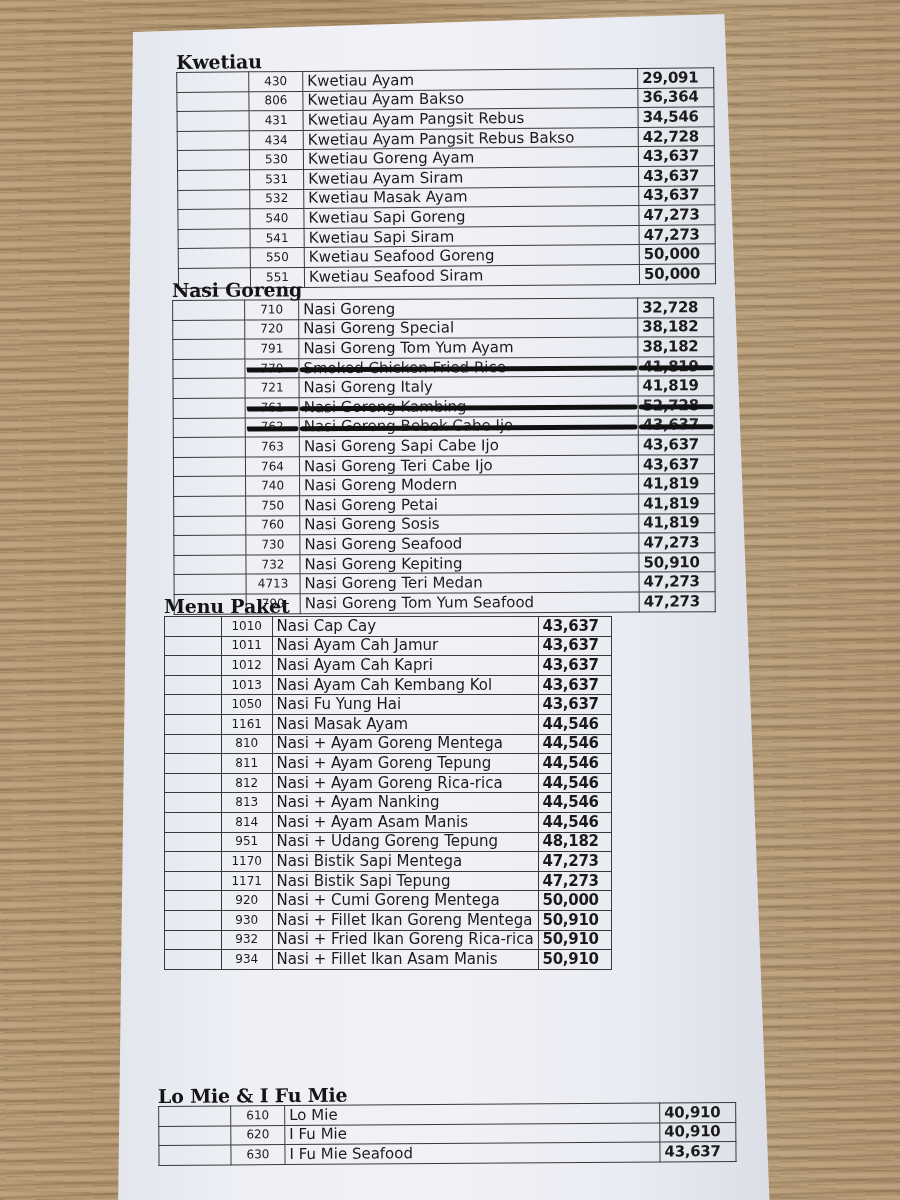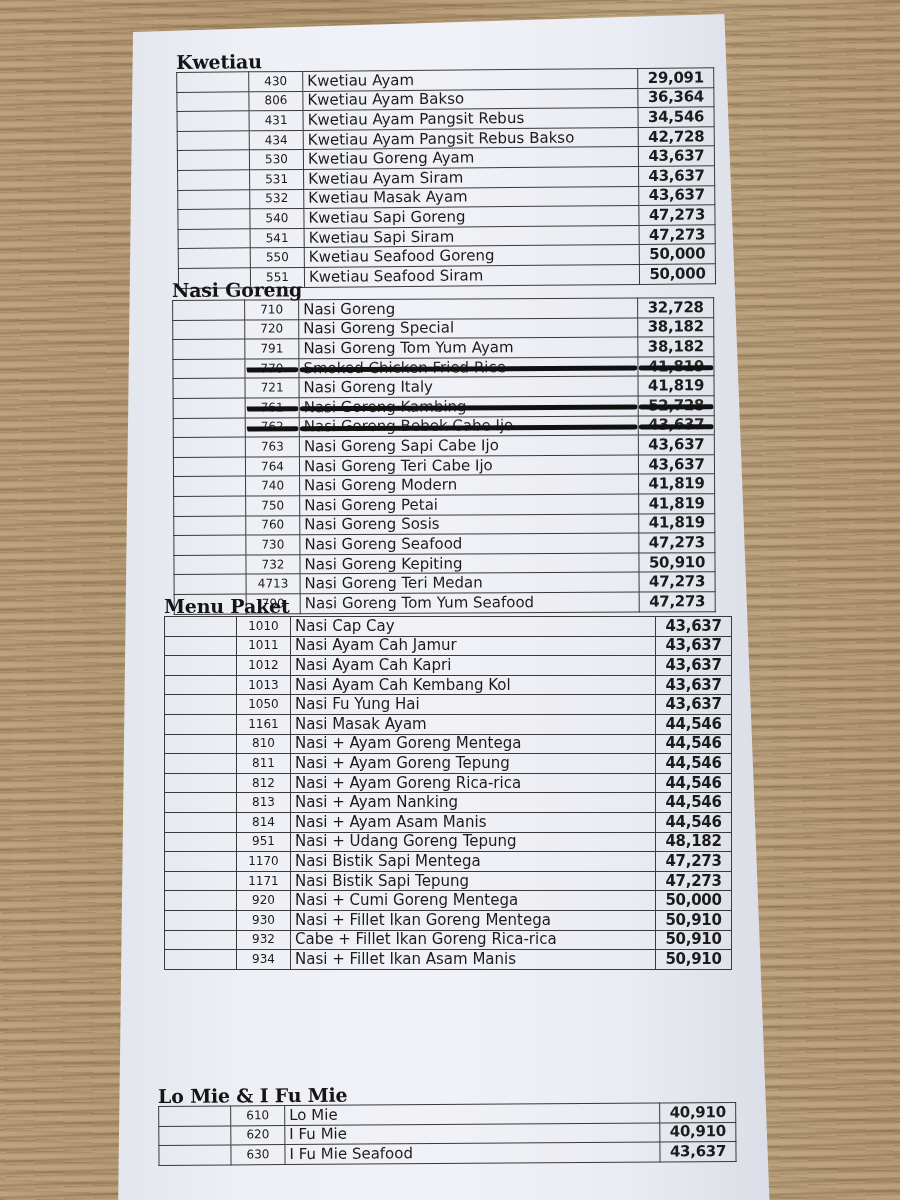--- a/index.html
+++ b/index.html
@@ -46,38 +46,38 @@
       border: 1px solid #3a3a3a;
       height: 19.6px;
       line-height: 17px;
       padding: 0 4px;
       white-space: nowrap;
       overflow: hidden;
     }
     td.blank { width: 72px; }
     td.code { width: 54px; text-align: center; font-size: 12px; border-radius: 10px; }
     td.name { text-align: left; }
-    td.price { width: 76px; text-align: center; font-weight: bold; letter-spacing: -0.3px; }
+    td.price { width: 76px; text-align: left; font-weight: bold; letter-spacing: -0.3px; }
     tr.struck td { position: relative; color: #2a2a2a; }
     tr.struck td.code, tr.struck td.name, tr.struck td.price { }
     .strike-line {
       position: absolute; left: 0; right: 0; top: 50%;
       height: 5px; margin-top: -1px;
       background: #111;
       border-radius: 3px;
     }
     tr.struck td.code .strike-line { left: -6px; }
 
     
     #sec-kwetiau { left: 18px; top: 0; width: 556px; transform: rotate(-0.5deg); transform-origin: left top; }
     #sec-kwetiau table { width: 538px; margin-left: 0; }
     #sec-nasi { left: 14px; top: 228px; width: 560px; transform: rotate(-0.3deg); transform-origin: left top; }
     #sec-nasi table { width: 542px; }
     #sec-paket { left: 6px; top: 544px; width: 574px; }
-    #sec-paket table { width: 568px; }
+    #sec-paket table { width: 448px; }
     #sec-lomie { left: 0px; top: 1034px; width: 584px; transform: rotate(-0.4deg); transform-origin: left top; }
     #sec-lomie table { width: 578px; }
     .section { position: absolute; }
   </style>
 </head>
 <body>
 
 <div class="paper"></div>
 
 <div class="content">
@@ -356,21 +356,21 @@
           </tr>
           <tr>
             <td class="blank"></td>
             <td class="code">930</td>
             <td class="name">Nasi + Fillet Ikan Goreng Mentega</td>
             <td class="price">50,910</td>
           </tr>
           <tr>
             <td class="blank"></td>
             <td class="code">932</td>
-            <td class="name">Cabe + Fillet Ikan Goreng Rica-rica</td>
+            <td class="name">Nasi + Fried Ikan Goreng Rica-rica</td>
             <td class="price">50,910</td>
           </tr>
           <tr>
             <td class="blank"></td>
             <td class="code">934</td>
             <td class="name">Nasi + Fillet Ikan Asam Manis</td>
             <td class="price">50,910</td>
           </tr>
         </tbody>
       </table>

